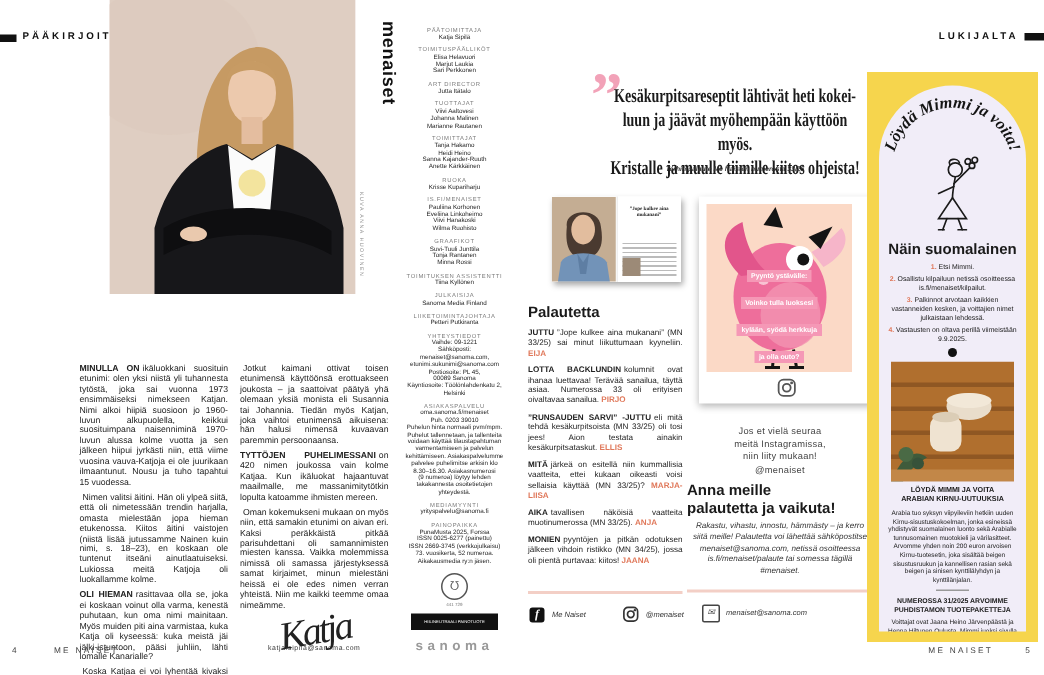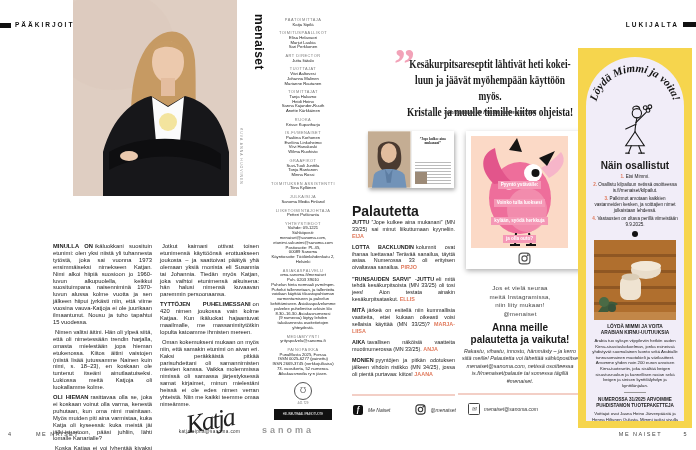--- a/index.html
+++ b/index.html
@@ -25,50 +25,50 @@
   
   .vlogo{writing-mode:vertical-rl;font-weight:bold;font-size:12px;letter-spacing:.5px;color:#111;}
   .mast{width:82px;text-align:center;}
   .mh{font-size:3.9px;letter-spacing:.5px;color:#7a7a7a;margin-top:3px;margin-bottom:.5px;}
   .ml{font-size:4.2px;line-height:4.8px;color:#222;}
   .swan{width:16px;height:16px;border-radius:50%;border:1.2px solid #555;margin:0 auto;
         display:flex;align-items:center;justify-content:center;font-size:8px;color:#555;}
   .swantxt{font-size:3px;color:#777;margin-top:1px;}
   .certbar{width:58px;height:11px;background:#111;color:#fff;font-size:2.8px;line-height:3px;
            display:flex;align-items:center;justify-content:center;text-align:center;margin:4px auto 0;}
-  .sanoma{font-weight:bold;font-size:9px;letter-spacing:3px;color:#9a9a9a;text-align:left;margin-top:5px;}
+  .sanoma{font-weight:bold;font-size:9px;letter-spacing:3px;color:#9a9a9a;text-align:center;margin-top:5px;}
   
   .qmark{font-family:"Liberation Serif",serif;font-weight:bold;font-size:42px;color:#f2a2b8;}
   .quote{font-family:"Liberation Serif",serif;font-weight:bold;font-size:13px;line-height:16px;
          text-align:center;transform:scaleX(.72);transform-origin:50% 0;}
   .qcap{font-size:4.5px;font-style:italic;font-weight:bold;text-align:center;color:#333;}
   .thumb{width:86px;height:57px;display:flex;box-shadow:1px 2px 4px rgba(0,0,0,.35);background:#fff;}
   .thumb-r{position:relative;width:43px;background:#fff;border-left:1px solid #eee;}
   .thead{font-family:"Liberation Serif",serif;font-weight:bold;font-size:3.4px;line-height:3.8px;
          text-align:center;margin:7px 3px 2px;}
   .tlines{position:absolute;left:3px;right:3px;bottom:4px;height:22px;
           background:repeating-linear-gradient(#bbb 0 1px,transparent 1px 3px);}
   .tpic{position:absolute;left:3px;bottom:4px;width:12px;height:12px;background:#9c8a77;}
-  .h-palaute{font-weight:bold;font-size:14px;}
+  .h-palaute{font-weight:bold;font-size:10px;}
   .items{width:103px;font-size:5.4px;line-height:6.8px;text-align:justify;color:#222;}
   .items p{margin:0 0 4.5px 0;}
   .nm{color:#e0785a;font-weight:bold;}
   .pdiv{height:1.5px;background:#f3cfc6;}
   .socrow{display:flex;align-items:center;gap:5px;font-size:5px;font-style:italic;color:#333;}
   .fbic{width:10px;height:10px;background:#111;border-radius:2px;color:#fff;text-align:center;
         font-family:"Liberation Serif",serif;font-weight:bold;font-size:8px;line-height:10px;}
   
   .pol{width:107px;background:#fff;box-shadow:0 2px 5px rgba(0,0,0,.3);padding:5px 5px 4px;}
   .pimg{position:relative;width:97px;height:112px;background:#fbd9c6;overflow:hidden;}
   .ribbons{position:absolute;left:0;right:0;top:36px;text-align:center;}
   .rib{display:inline-block;background:#f598b6;color:#fff;font-weight:bold;font-size:4.6px;
        padding:1.5px 3px;margin-bottom:1.5px;}
   .polig{display:flex;justify-content:center;margin-top:4px;}
   .capmid{text-align:center;font-size:6.2px;line-height:8.6px;letter-spacing:.2px;color:#444;}
-  .fbh{font-weight:bold;font-size:10px;line-height:11.5px;text-align:center;}
+  .fbh{font-weight:bold;font-size:10px;line-height:11.5px;}
   .fbb{font-style:italic;font-size:5.4px;line-height:7.4px;text-align:center;color:#333;}
   .mailrow{display:flex;align-items:center;gap:4px;font-size:5px;font-style:italic;color:#333;}
   .envic{width:10px;height:10px;border:1px solid #444;border-radius:1.5px;font-size:6px;
          line-height:10px;text-align:center;color:#444;background:#fff;}
   
   .yellow{background:#f6d54d;}
   .arch{position:absolute;left:8px;top:9px;width:98px;height:364px;background:#f1edf8;
         border-radius:49px 49px 0 0;overflow:hidden;text-align:center;}
   .how{font-weight:bold;font-size:10px;margin:1px 0 3px;}
   .steps{width:86px;margin:0 auto;font-size:4.6px;line-height:6px;}
@@ -339,21 +339,21 @@
           <path d="M25,21 L36,10"></path>
           <circle cx="38" cy="8" r="2"></circle>
             <circle cx="35" cy="5" r="2"></circle>
             <circle cx="40" cy="4" r="2"></circle>
           <path d="M25,23 L14,28"></path>
           <path d="M24,31 L14,46 L34,46 Z"></path>
           <path d="M20,46 L17,54 M28,46 L31,54"></path>
           <path d="M14,54 L18,54 M28,54 L34,54"></path>
         </g>
       </svg>
-      <div class="how">Näin osallistut</div>
+      <div class="how">Näin suomalainen</div>
       <div class="steps">
         <p><span class="stepn">1.</span> <span>Etsi Mimmi.</span></p>
         <p><span class="stepn">2.</span> <span>Osallistu kilpailuun netissä osoitteessa is.fi/menaiset/kilpailut.</span></p>
         <p><span class="stepn">3.</span> <span>Palkinnot arvotaan kaikkien vastanneiden kesken, ja voittajien nimet julkaistaan lehdessä.</span></p>
         <p><span class="stepn">4.</span> <span>Vastausten on oltava perillä viimeistään 9.9.2025.</span></p>
       </div>
       <div class="dot"></div>
       <svg width="82" height="80" viewBox="0 0 82 80" style="display:block;margin:1px auto;">
         <rect width="82" height="80" fill="#b06f2e"></rect>
         <rect y="14" width="82" height="3" fill="#8f5723"></rect>

